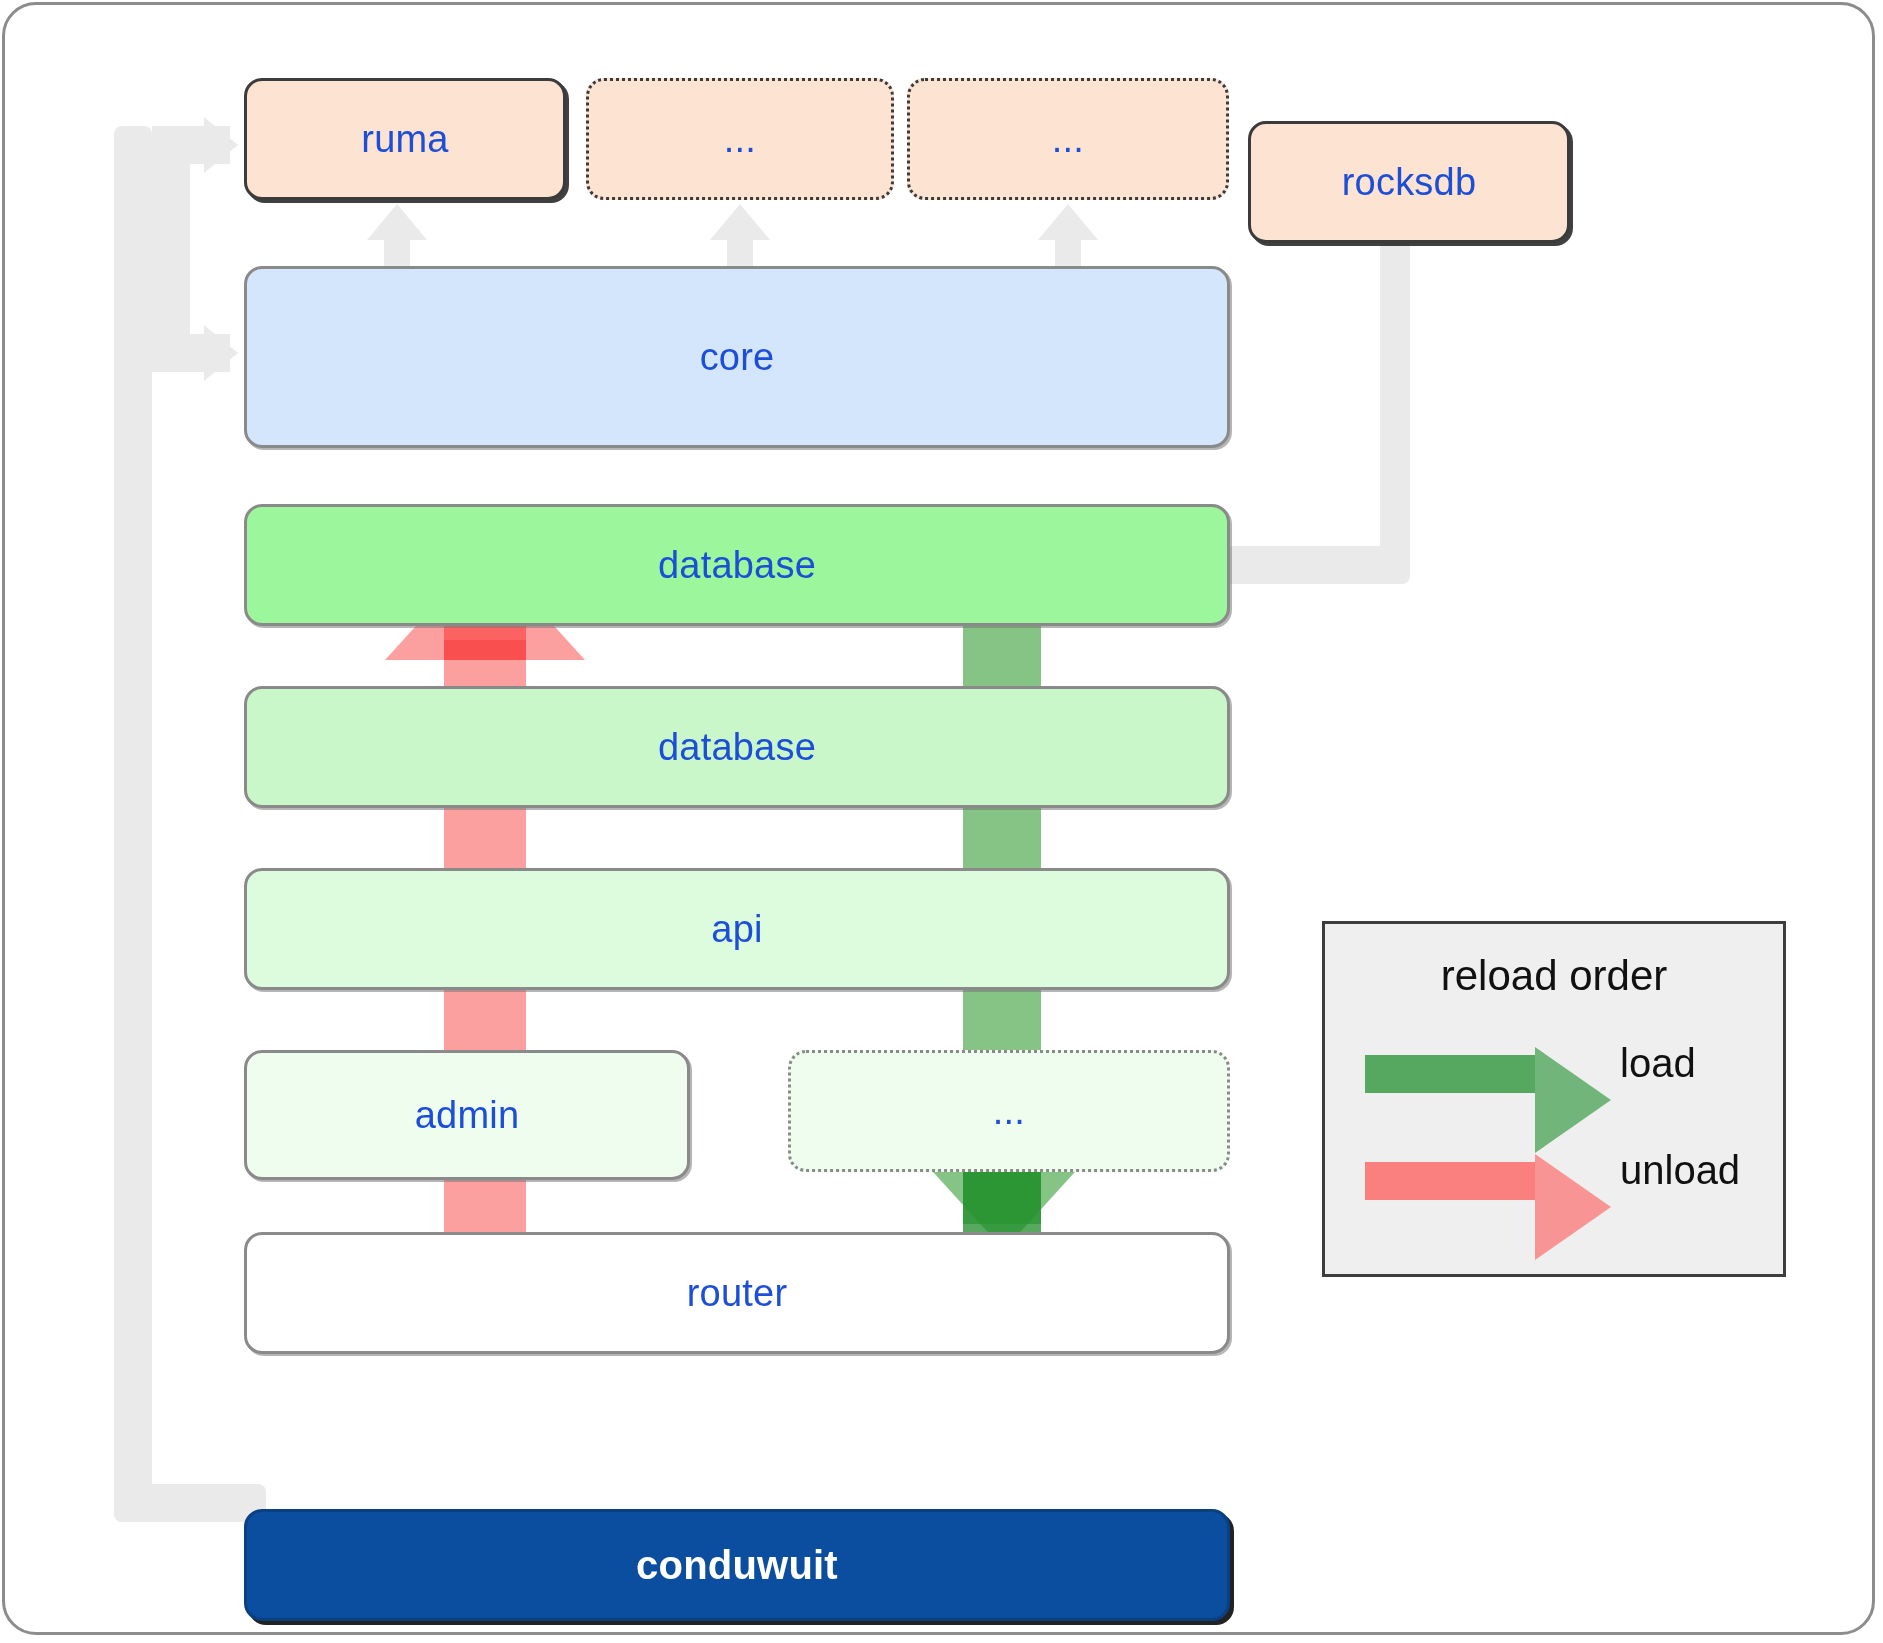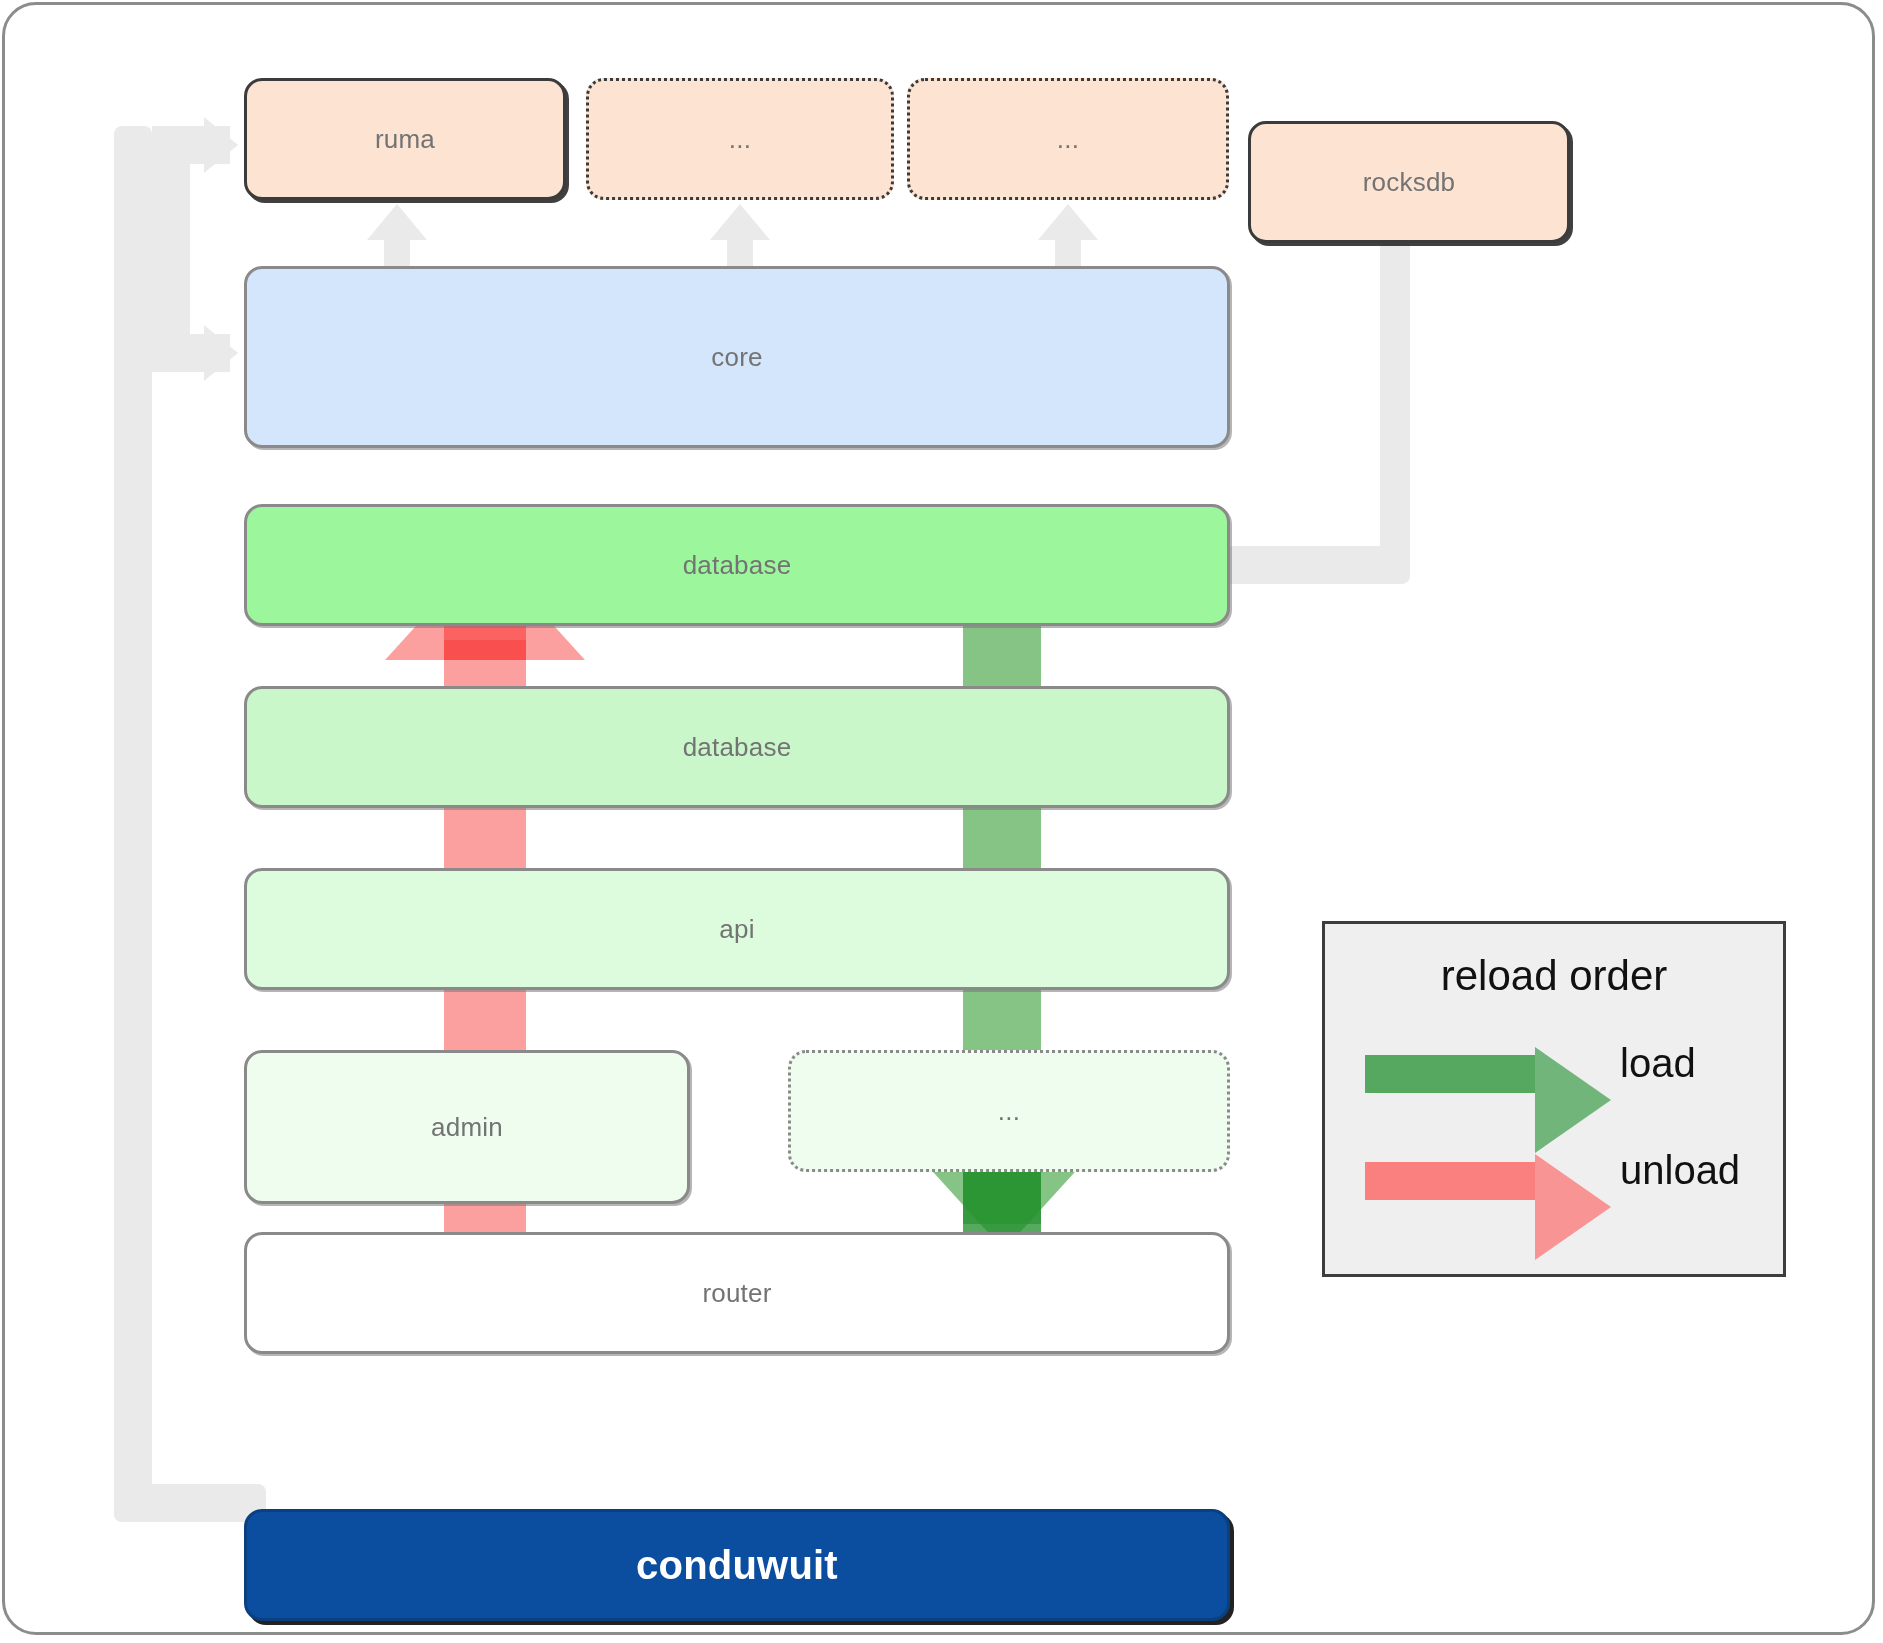--- a/index.html
+++ b/index.html
@@ -31,22 +31,22 @@
   }
 
   
   .node {
     position: absolute;
     box-sizing: border-box;
     display: flex;
     align-items: center;
     justify-content: center;
     border-radius: 14px;
-    font-size: 26px;
-    color: #737373;
+    font-size: 38px;
+    color: #1d4ed8;
     letter-spacing: 0.2px;
     z-index: 6;
   }
   .node.dep {
     background: #fde3d1;
     border: 3px solid #3b3b3b;
     box-shadow: 3px 3px 0 0 rgba(30,30,30,0.85);
     border-radius: 18px;
   }
   .node.dep.dotted {
@@ -221,21 +221,21 @@
   </div>
 
   <div class="node layer" style="left:244px; top:686px; width:986px; height:122px; background:#caf7ca;">
     <span>database</span>
   </div>
 
   <div class="node layer" style="left:244px; top:868px; width:986px; height:122px; background:#ddfbdd;">
     <span>api</span>
   </div>
 
-  <div class="node layer" style="left:244px; top:1050px; width:446px; height:154px; background:#effdef;">
+  <div class="node layer" style="left:244px; top:1050px; width:446px; height:130px; background:#effdef;">
     <span>admin</span>
   </div>
 
   <div class="node layer dotted" style="left:788px; top:1050px; width:442px; height:122px; background:#effdef;">
     <span>...</span>
   </div>
 
   <div class="node layer" style="left:244px; top:1232px; width:986px; height:122px; background:#ffffff;">
     <span>router</span>
   </div>

